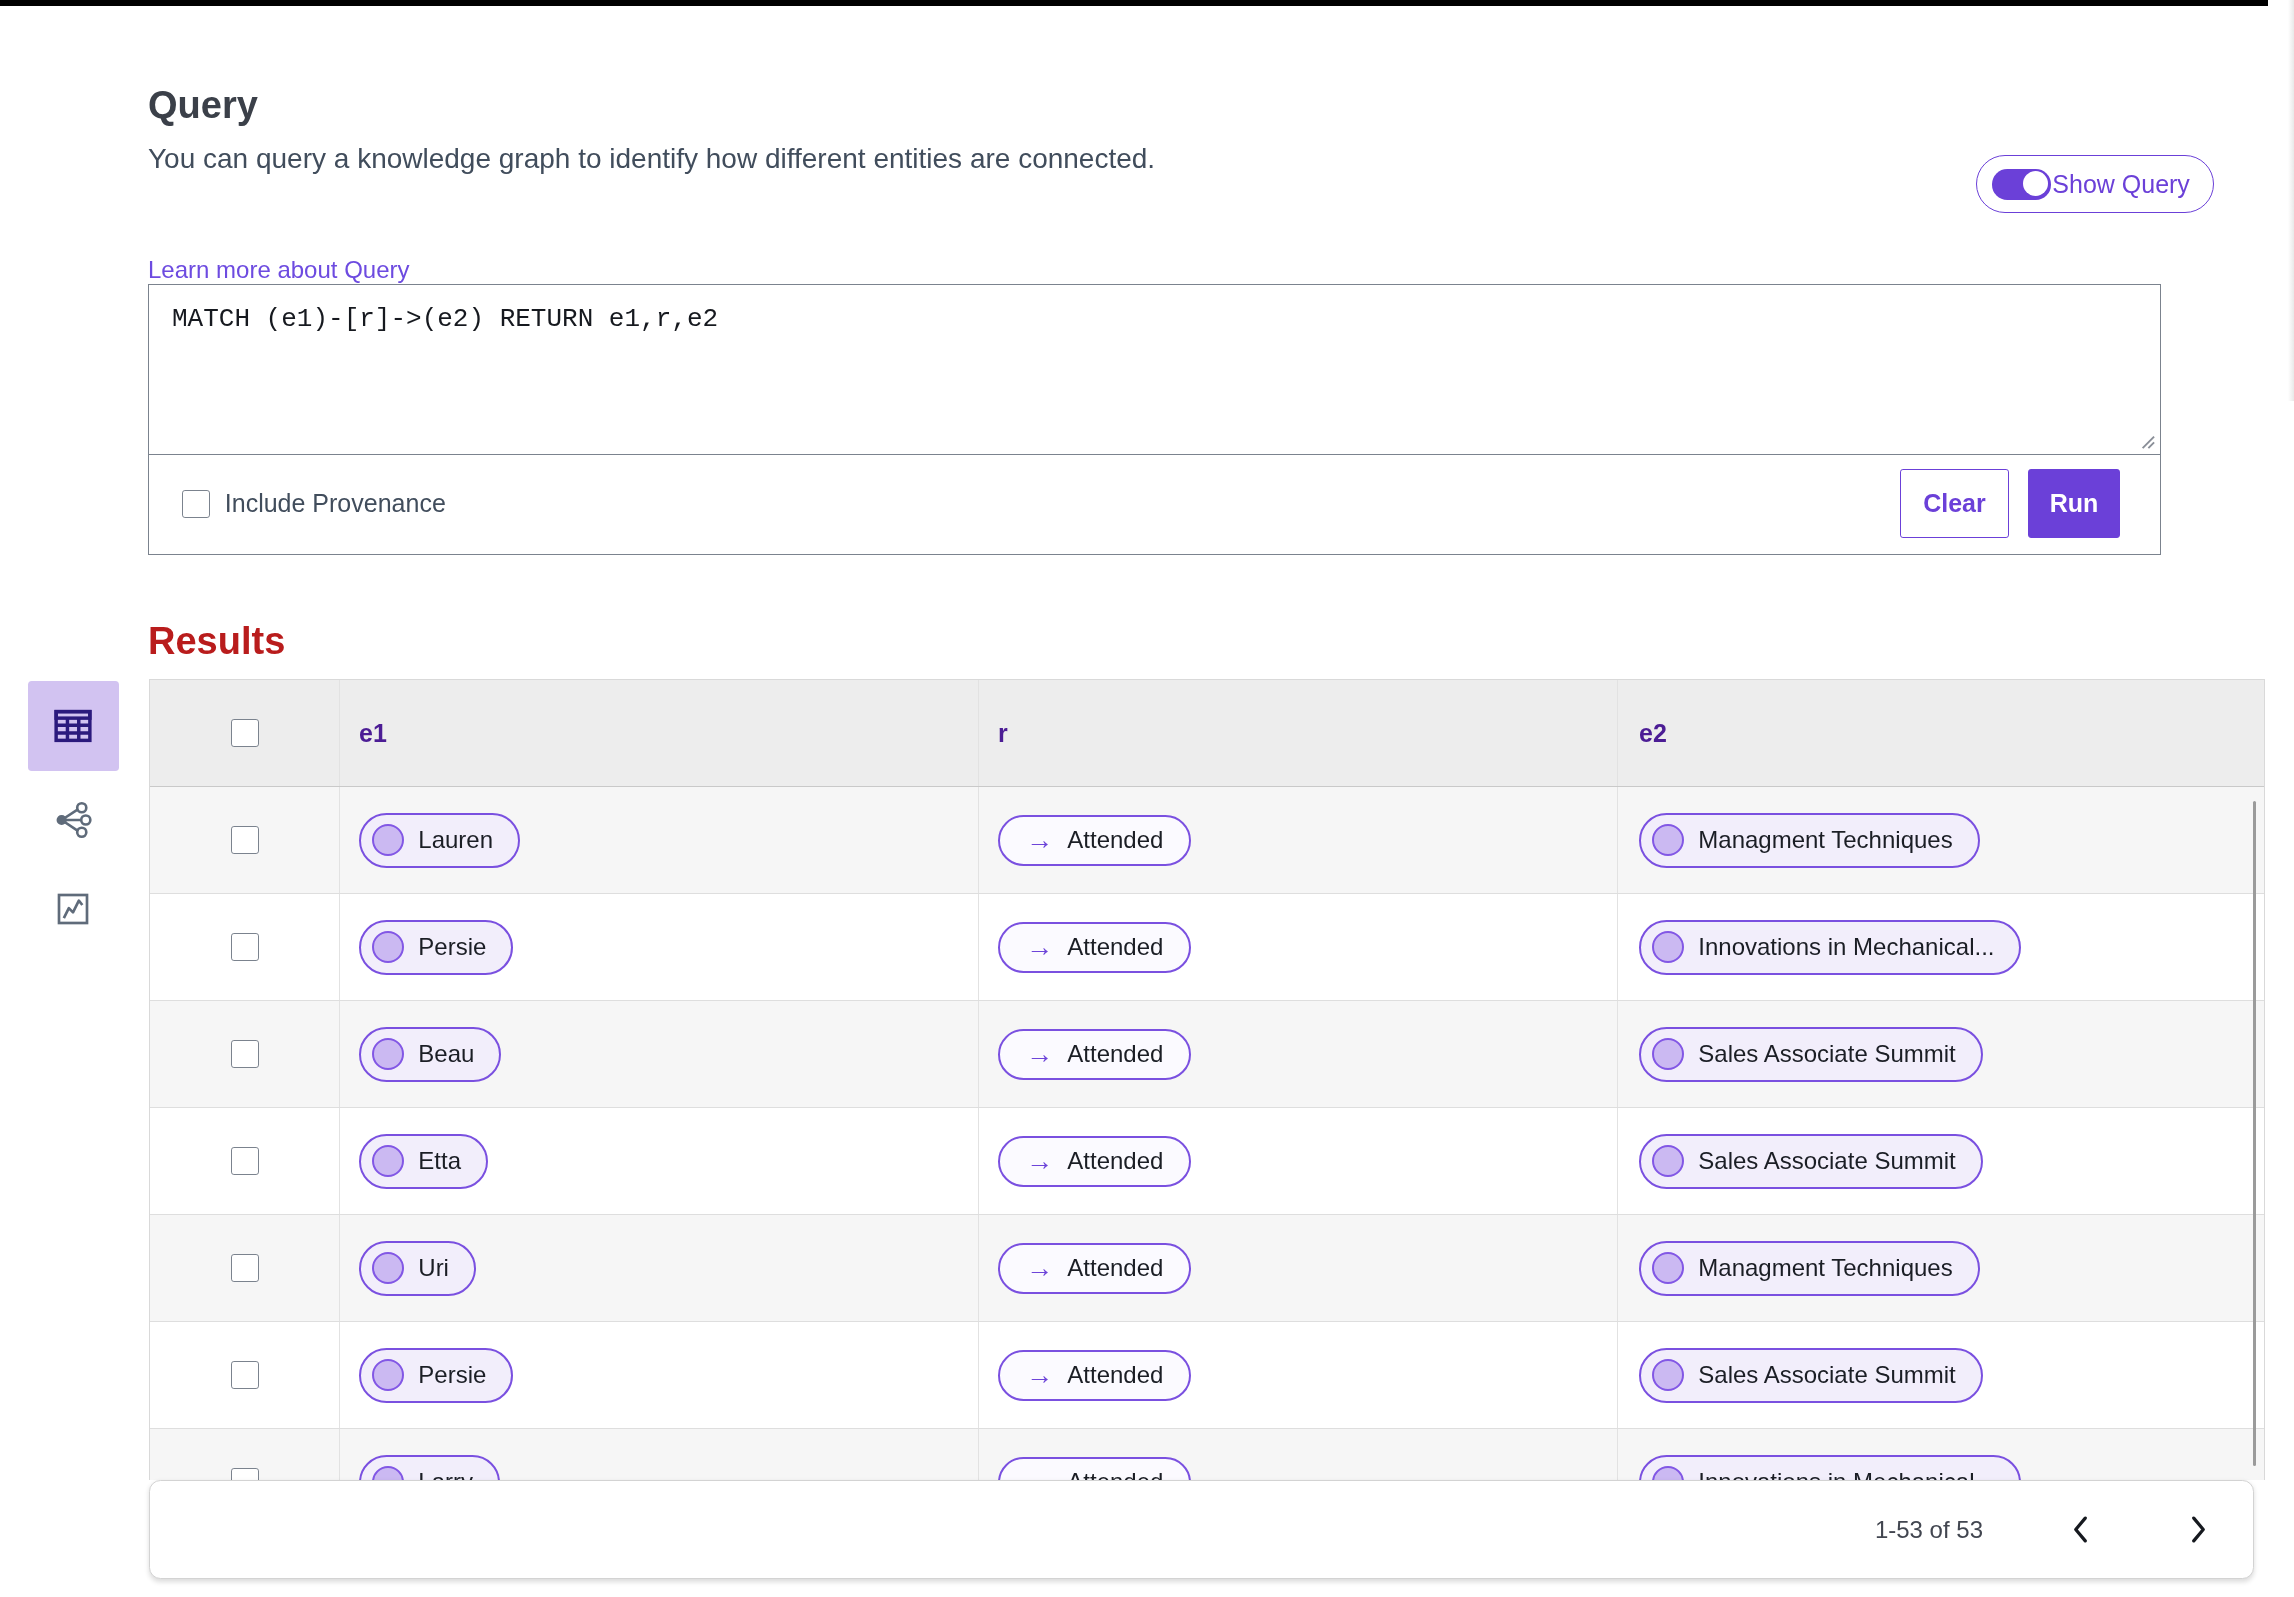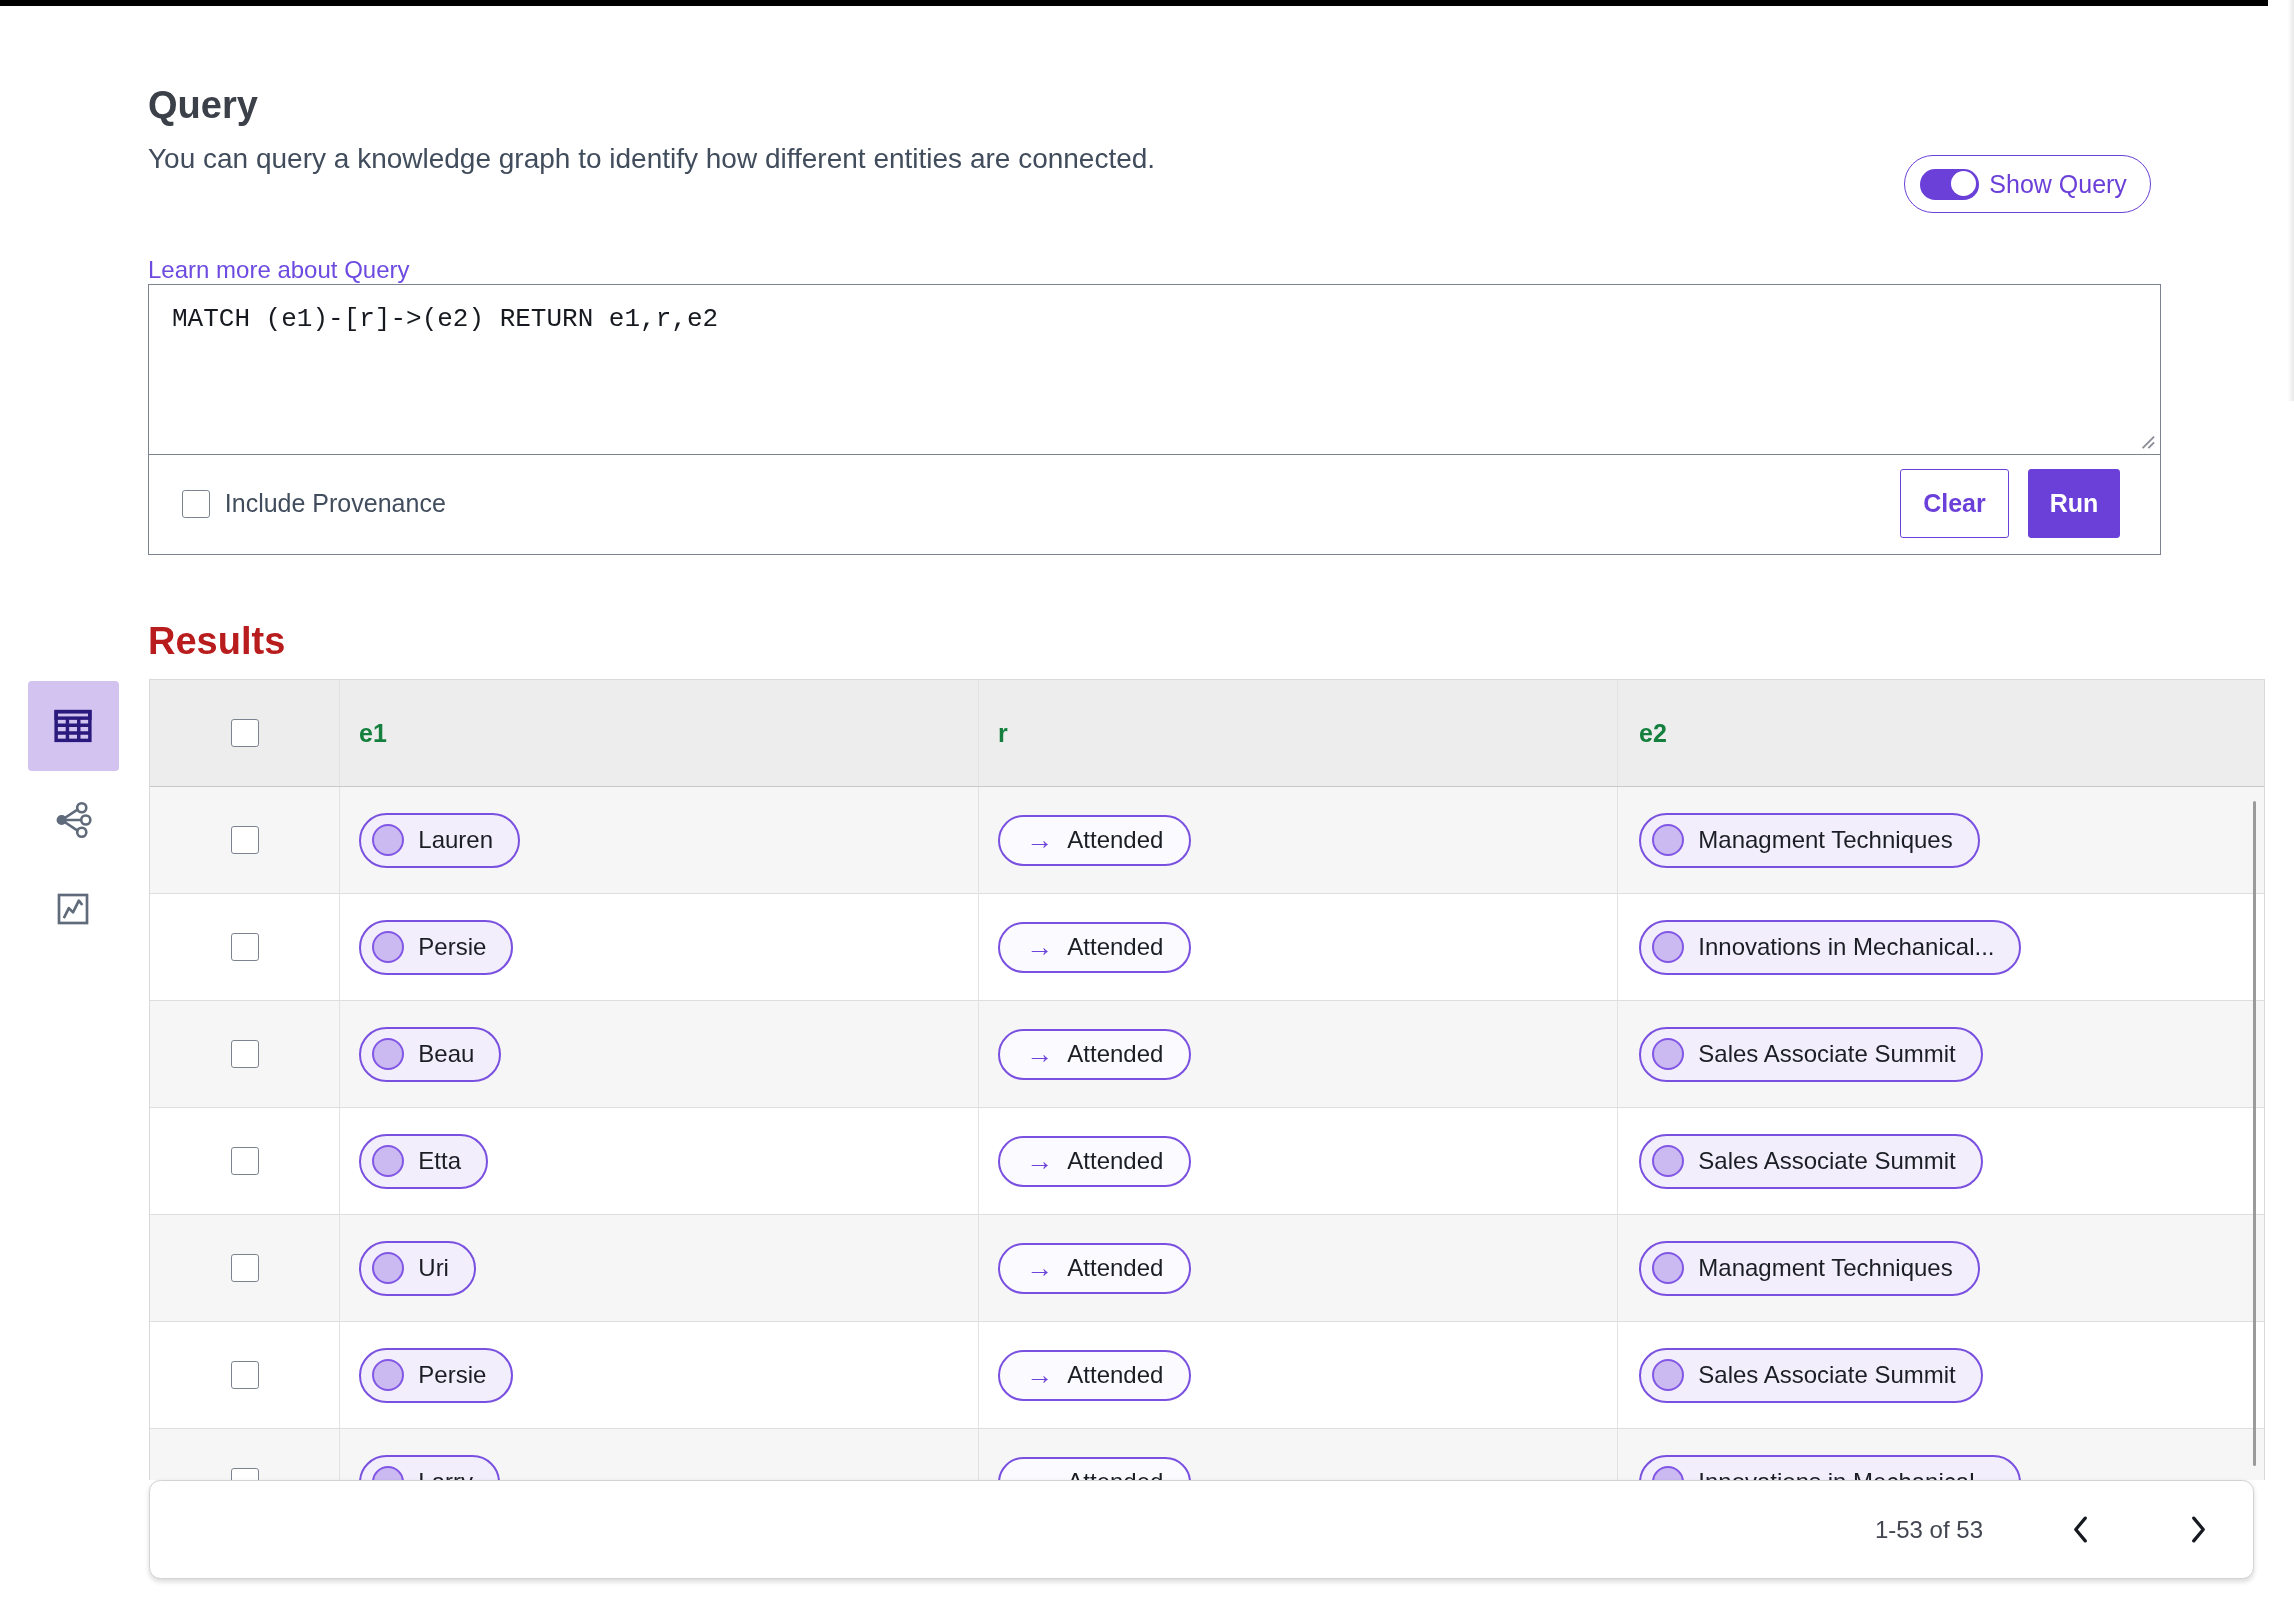--- a/index.html
+++ b/index.html
@@ -8,21 +8,21 @@
 
   
   .topbar{position:absolute;left:0;top:0;width:2268px;height:5.7px;background:#000;}
   .right-edge{position:absolute;right:0;top:0;width:5.7px;height:401px;background:linear-gradient(to left,#d9d9d9,#ffffff);opacity:.6;}
 
   
   .query-title{position:absolute;left:148px;top:59px;font-size:38px;font-weight:700;color:#3b4049;}
   .query-desc{position:absolute;left:148px;top:143px;font-size:28px;color:#414d5c;}
   .learn-link{position:absolute;left:148px;top:208px;font-size:24px;color:#6d4be0;cursor:pointer;margin-top:48px;}
 
-  .show-query{position:absolute;left:1904px;top:155px;height:58px;display:flex;align-items:center;gap:10px;
+  .show-query{position:absolute;left:1976px;top:155px;height:58px;display:flex;align-items:center;gap:1px;
               padding:0 23px 0 15.3px;border:1.9px solid #6b40d8;border-radius:32.5px;background:#fff;cursor:pointer;box-sizing:border-box;}
   .toggle-track{position:relative;width:59px;height:31px;background:#6b40d8;border-radius:15.3px;}
   .toggle-knob{position:absolute;right:2.9px;top:2.9px;width:25px;height:25px;background:#fff;border-radius:50%;}
   .show-query-label{font-size:25px;color:#6b40d8;}
 
   .query-panel{position:absolute;left:148px;top:284px;width:2013px;height:271px;border:1.9px solid #7b838e;
                background:#fff;box-sizing:border-box;}
   .query-editor{position:relative;height:170px;border-bottom:1.9px solid #7b838e;box-sizing:border-box;}
   .query-text{position:absolute;left:23px;top:19px;margin:0;font-family:"Liberation Mono",monospace;
               font-size:26px;color:#16191f;white-space:pre;}
@@ -47,21 +47,21 @@
   
   .table{position:absolute;left:149px;top:679px;width:2116px;height:801px;overflow:hidden;
          border:1px solid #d9d9d9;border-bottom:none;background:#fff;box-sizing:border-box;}
   .thead{display:flex;height:107px;background:#ededed;border-bottom:1px solid #c9c9c9;box-sizing:border-box;}
   .trow{display:flex;height:107px;border-bottom:1px solid #dedede;background:#fff;box-sizing:border-box;}
   .trow:nth-child(odd){background:#f6f6f6;}
   .col-check{width:189px;display:flex;align-items:center;justify-content:center;box-sizing:border-box;}
   .col-e1{width:639px;border-left:1px solid #e2e2e2;display:flex;align-items:center;padding-left:19px;box-sizing:border-box;}
   .col-r{width:639px;border-left:1px solid #e2e2e2;display:flex;align-items:center;padding-left:19px;box-sizing:border-box;}
   .col-e2{flex:1;border-left:1px solid #e2e2e2;display:flex;align-items:center;padding-left:21px;box-sizing:border-box;}
-  .th-label{font-size:25px;font-weight:700;color:#15803d;}
+  .th-label{font-size:25px;font-weight:700;color:#4c1d95;}
 
   .entity-pill{display:inline-flex;align-items:center;gap:14.3px;height:55px;padding:0 25px 0 10.5px;
                border:2.9px solid #7a50e0;border-radius:30px;background:#f2eefb;cursor:pointer;box-sizing:border-box;}
   .entity-circle{width:32.5px;height:32.5px;border-radius:50%;background:#cbb9f2;border:2.9px solid #8257e5;box-sizing:border-box;}
   .pill-label{font-size:24px;color:#1b1e25;white-space:nowrap;}
   .relation-pill{display:inline-flex;align-items:center;gap:14.3px;height:51px;padding:0 26px;
                  border:2.9px solid #7a50e0;border-radius:27px;background:#fbfaff;cursor:pointer;box-sizing:border-box;}
   .rel-arrow{font-size:27px;color:#6d44d9;line-height:1;}
 
   .scroll-track{position:absolute;top:108px;right:5.7px;bottom:0;width:9.6px;}

